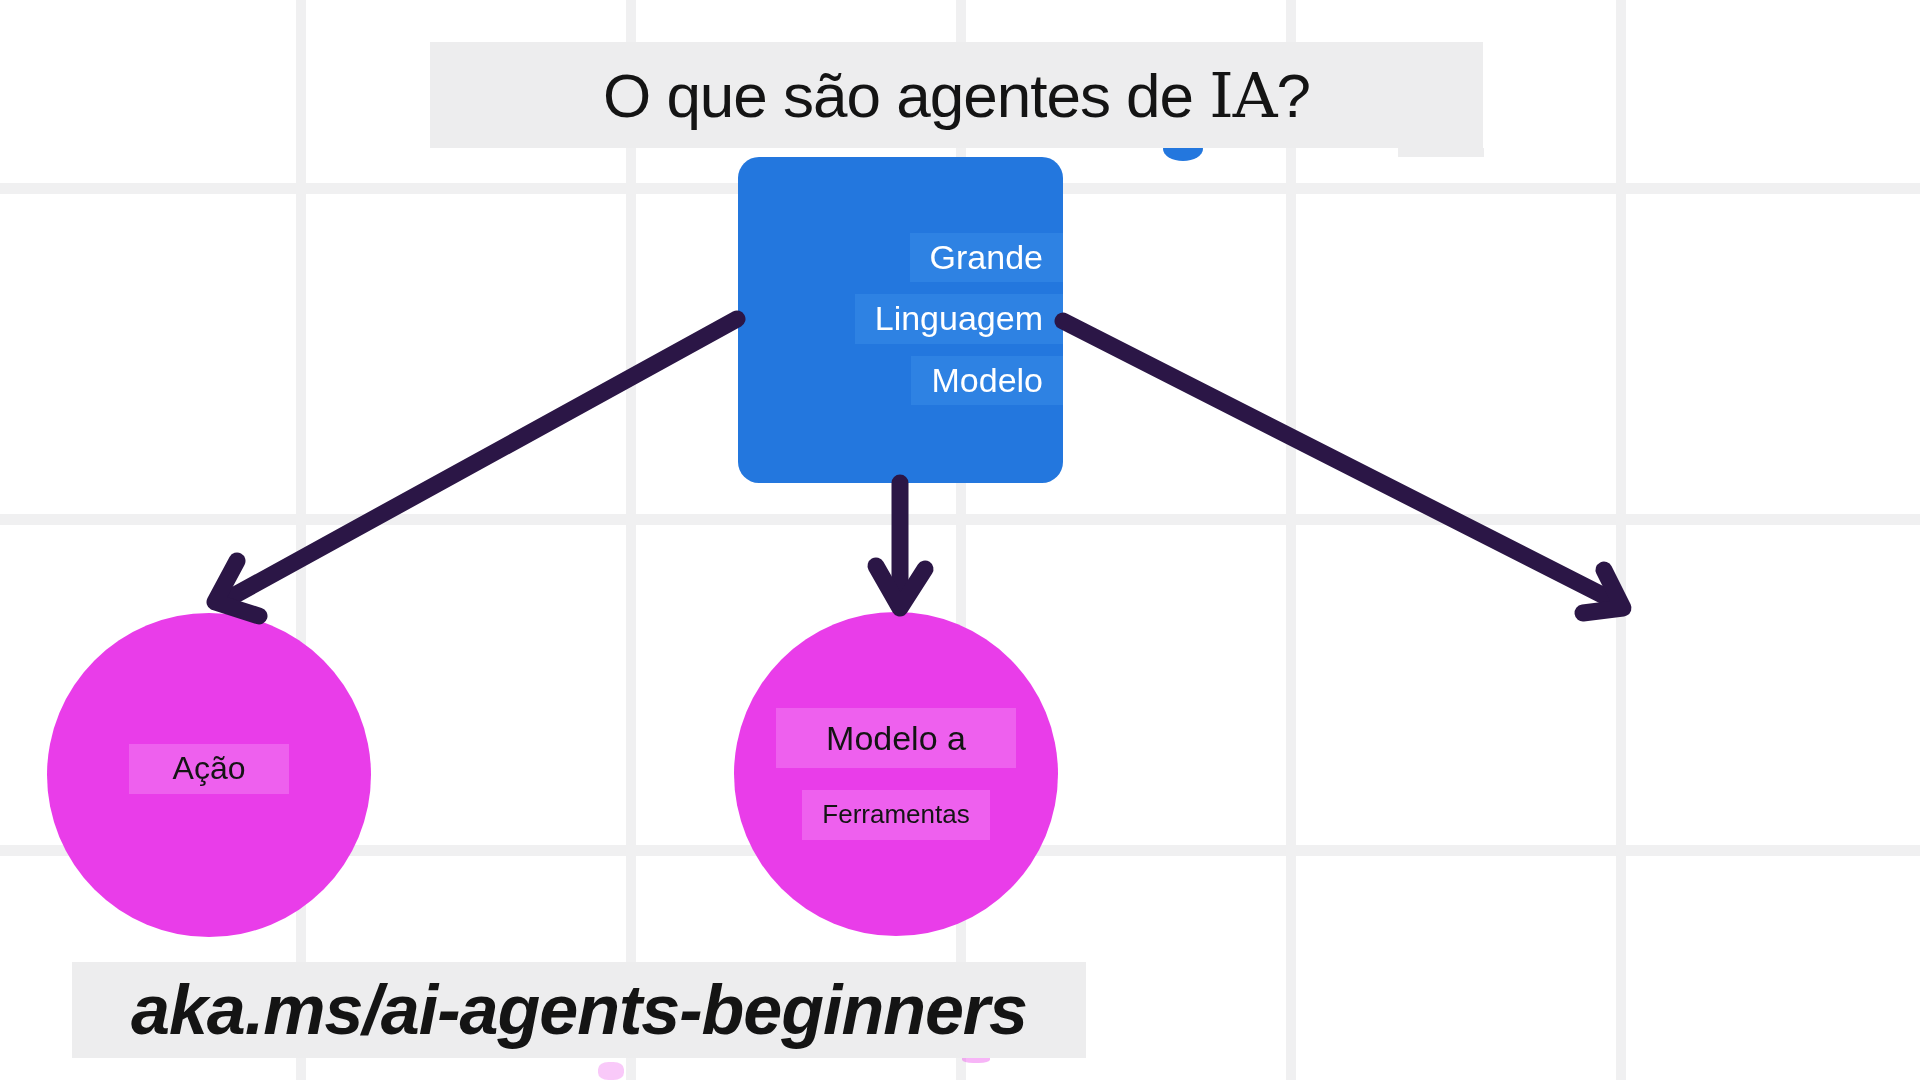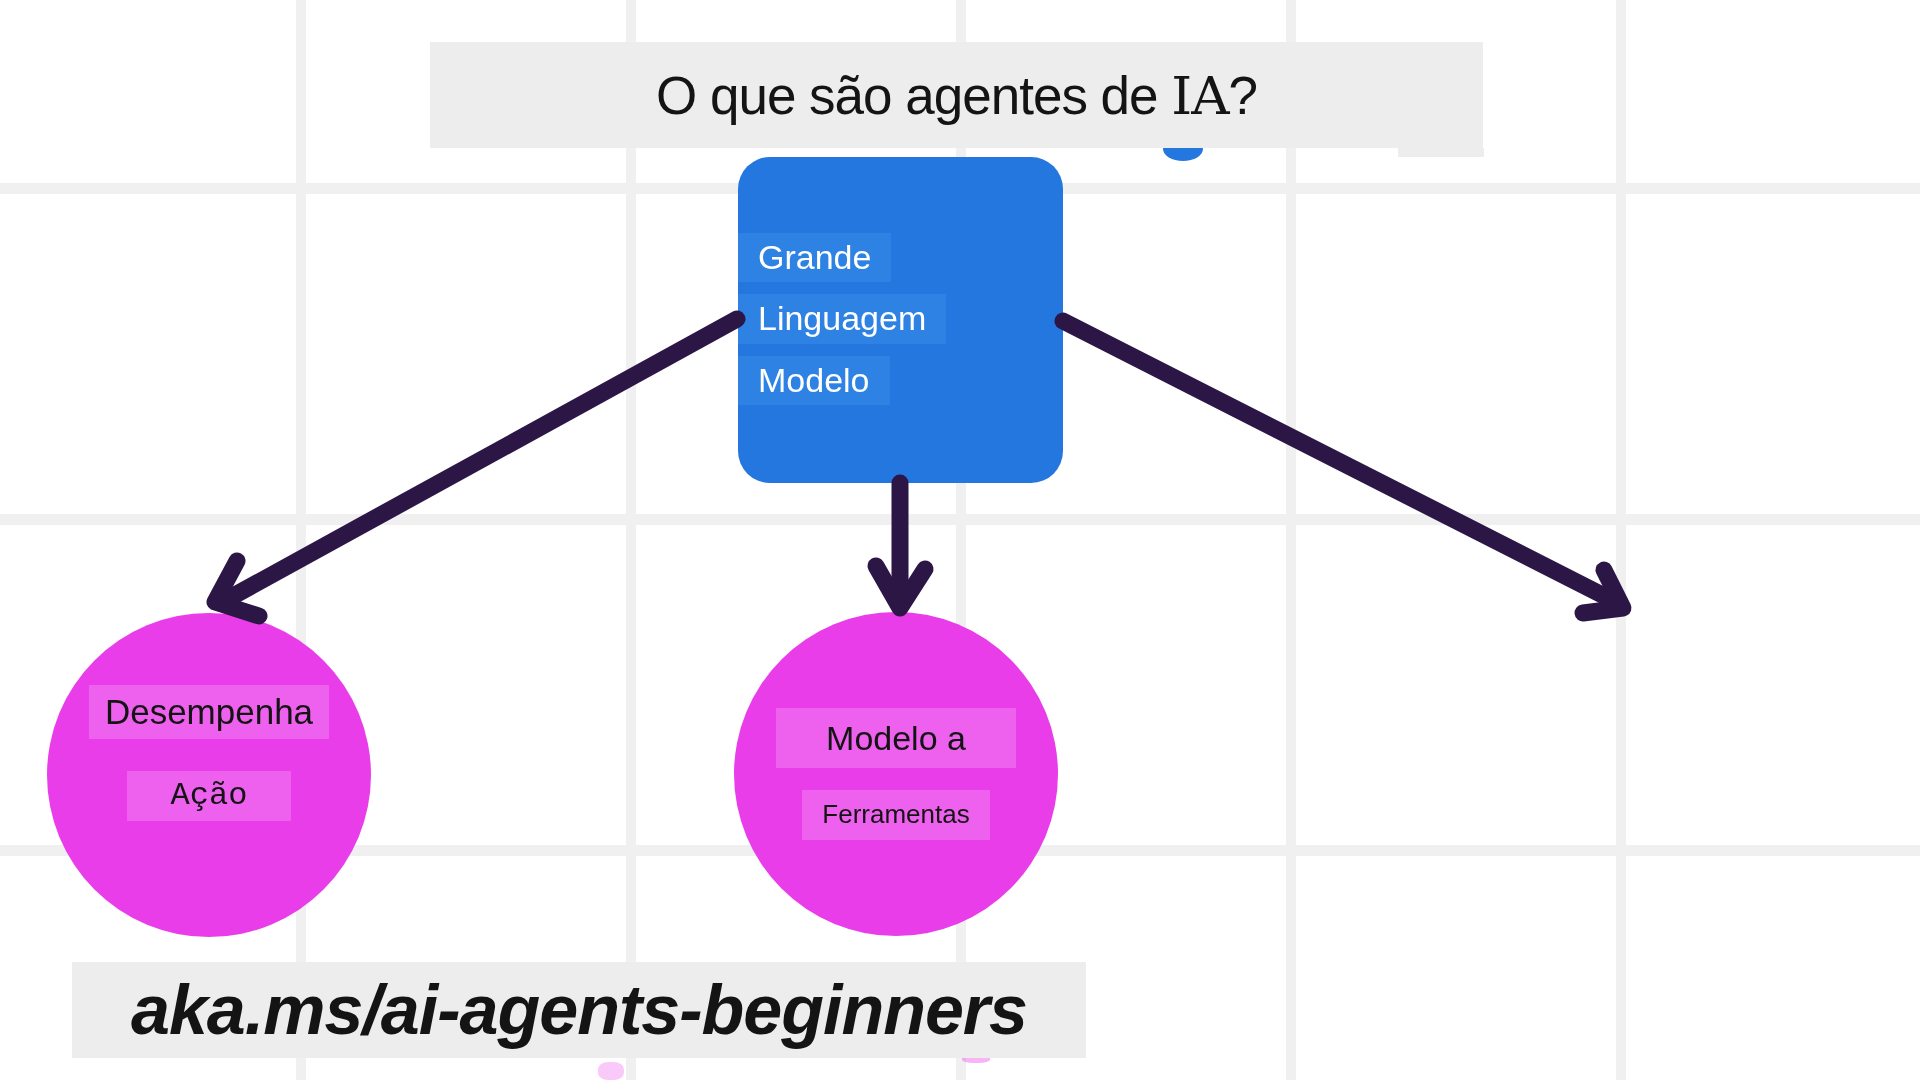--- a/index.html
+++ b/index.html
@@ -8,55 +8,55 @@
     font-family:"Liberation Sans","DejaVu Sans",sans-serif;
     background-image:
       repeating-linear-gradient(90deg, transparent 0px, transparent 296px, #f0f0f1 296px, #f0f0f1 306px, transparent 306px, transparent 330px),
       repeating-linear-gradient(180deg, transparent 0px, transparent 183px, #f0f0f1 183px, #f0f0f1 194px, transparent 194px, transparent 331px);
   }
   .banner{
     position:absolute;background:#ededee;z-index:3;display:flex;align-items:center;justify-content:center;
   }
   #title-banner{left:430px;top:42px;width:1053px;height:106px;}
   #title-text{
-    font-size:53px;color:#141414;letter-spacing:-1px;white-space:nowrap;font-weight:500;
+    font-size:62px;color:#141414;letter-spacing:-1px;white-space:nowrap;font-weight:500;
   }
   #title-text .emph{font-family:"DejaVu Serif","Liberation Serif",serif;}
   #banner-fragment{position:absolute;left:1398px;top:148px;width:86px;height:9px;background:#ededee;z-index:3;}
   #blue-dot{
     position:absolute;left:1163px;top:137px;width:40px;height:24px;border-radius:50%;
     background:#2377de;z-index:2;
   }
   #ghost-e,#ghost-s{position:absolute;color:#ffffff;font-size:46px;z-index:1;}
   #ghost-e{left:1589px;top:318px;}
   #ghost-s{left:1594px;top:386px;}
   #llm-box{
-    position:absolute;left:738px;top:157px;width:325px;height:326px;border-radius:32px;
-    background:#2377de;z-index:3;display:flex;flex-direction:column;align-items:flex-start;
+    position:absolute;left:738px;top:157px;width:325px;height:326px;border-radius:21px;
+    background:#2377de;z-index:3;display:flex;flex-direction:column;align-items:flex-end;
     justify-content:flex-start;padding-top:70px;box-sizing:border-box;
   }
   .llm-line{margin:6px 0;}
   .llm-line span{
     display:inline-block;background:#2e82e3;color:#ffffff;font-size:34px;line-height:1.45;
     padding:0 20px;white-space:nowrap;
   }
   #arrows{position:absolute;left:0;top:0;width:1920px;height:1080px;z-index:5;pointer-events:none;}
   .node{
     position:absolute;width:324px;height:324px;border-radius:50%;background:#e93de9;z-index:4;
     display:flex;flex-direction:column;align-items:center;justify-content:center;
   }
   #node-action{left:47px;top:613px;}
   #node-tools{left:734px;top:612px;}
   #node-knowledge{left:1464px;top:613px;}
   .node .hl{
     display:inline-block;background:#ee60ee;color:#141414;white-space:nowrap;line-height:1.3;
   }
   #node-action .group{transform:translateY(-22px);display:flex;flex-direction:column;align-items:center;}
   .line-a1{font-size:35px;padding:4px 16px;}
-  .line-a2{font-size:32px;padding:4px 44px;margin-top:32px;font-family:Liberation Mono, monospace;}
+  .line-a2{font-size:32px;padding:4px 44px;margin-top:32px;}
   .line-t1{font-size:34px;padding:8px 50px;}
   .line-t2{font-size:26px;padding:8px 20px;margin-top:22px;}
   .line-k1{font-size:41px;padding:10px 12px;}
   #footer-banner{left:72px;top:962px;width:1014px;height:96px;font-style:italic;}
   #footer-text{font-size:70px;font-weight:700;color:#141414;letter-spacing:-1px;white-space:nowrap;}
   .smudge{position:absolute;z-index:2;border-radius:40%;}
   #smudge-1{left:598px;top:1062px;width:26px;height:18px;background:rgba(233,61,233,0.28);}
   #smudge-2{left:962px;top:1054px;width:28px;height:9px;background:rgba(233,61,233,0.38);}
 </style>
 </head>
@@ -75,21 +75,20 @@
   <div id="banner-fragment"></div>
 
   <div id="llm-box">
     <div class="llm-line"><span>Grande</span></div>
     <div class="llm-line"><span>Linguagem</span></div>
     <div class="llm-line"><span>Modelo</span></div>
   </div>
 
   <div id="node-action" class="node">
     <div class="group">
-      <span class="hl line-a1">Desempenha</span>
       <span class="hl line-a2">Ação</span>
     </div>
   </div>
 
   <div id="node-tools" class="node">
     <span class="hl line-t1">Modelo a</span>
     <span class="hl line-t2">Ferramentas</span>
   </div>
 
 

